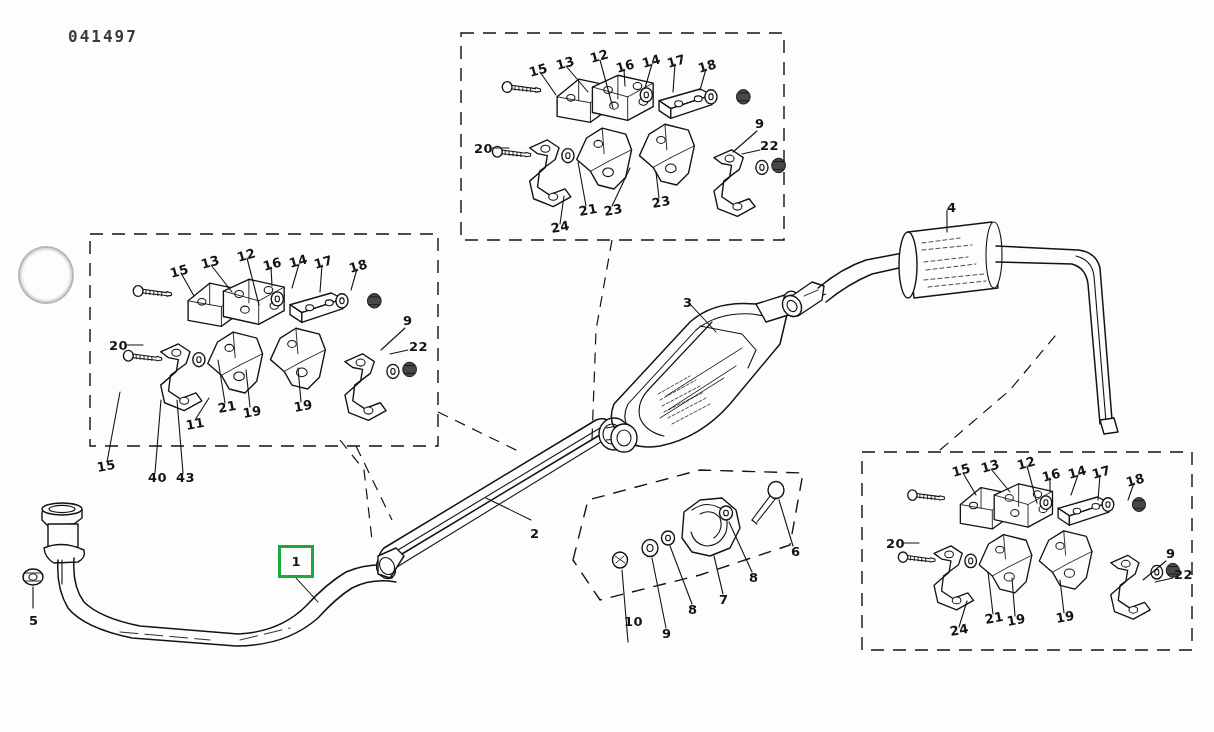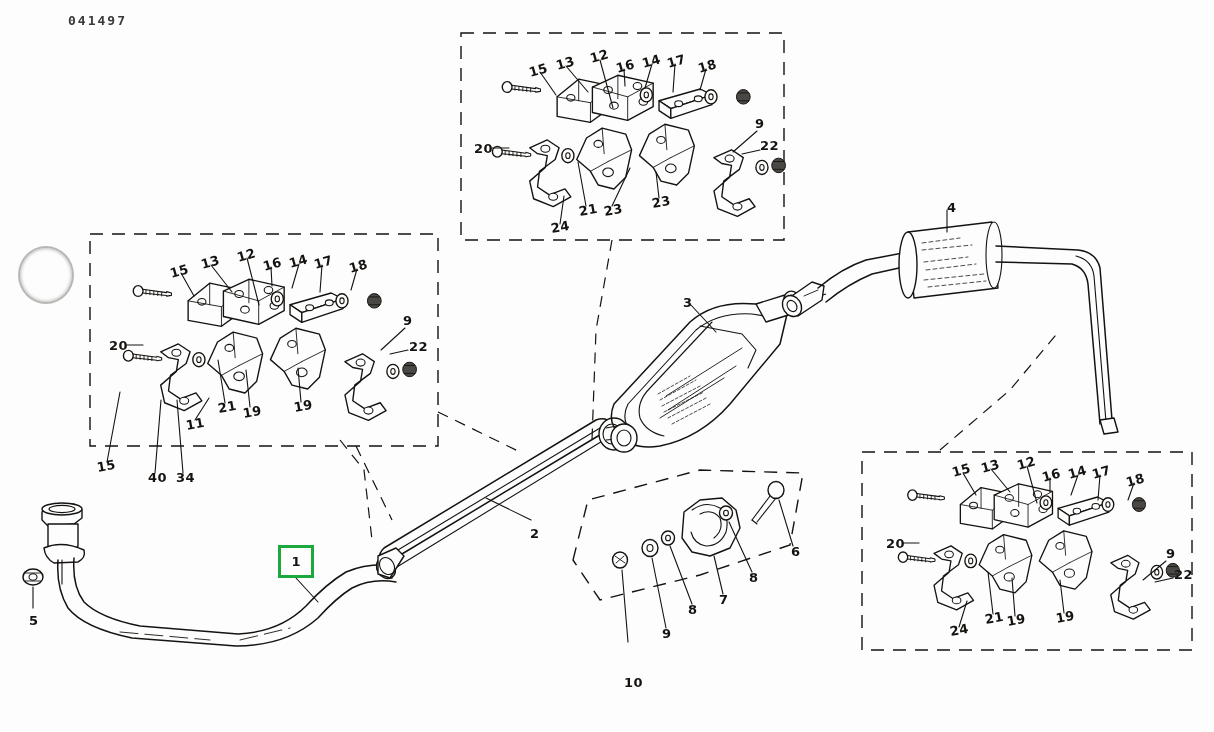--- a/index.html
+++ b/index.html
@@ -23,23 +23,23 @@
     color:#15120f;
     line-height:1;
     white-space:nowrap;
     letter-spacing:.5px;
     user-select:none;
   }
   .lbl.sk{ transform:rotate(-16deg); transform-origin:left bottom; }
   .lbl.sk2{ transform:rotate(-10deg); transform-origin:left bottom; }
   .lbl.flat{ transform:none; }
   #sheetno{
-    position:absolute;left:68px;top:13px;
+    position:absolute;left:68px;top:27px;
     font-family:"DejaVu Sans Mono", monospace;
-    font-size:13px;letter-spacing:2px;color:#3b3a38;font-weight:600;text-align:center;
+    font-size:16px;letter-spacing:2px;color:#3b3a38;font-weight:600;text-align:center;
   }
   
   #hl-1{
     position:absolute;
     border:3px solid #1ba83c;
     background:transparent;
     box-sizing:border-box;
   }
   #hl-1 .n{
     position:absolute;left:0;top:0;width:100%;height:100%;
@@ -388,37 +388,37 @@
   <div class="lbl sk" style="left:351px;top:262px;">18</div>
   <div class="lbl flat" style="left:109px;top:339px;">20</div>
   <div class="lbl flat" style="left:403px;top:314px;">9</div>
   <div class="lbl flat" style="left:409px;top:340px;">22</div>
   <div class="lbl sk2" style="left:219px;top:402px;">21</div>
   <div class="lbl sk2" style="left:244px;top:407px;">19</div>
   <div class="lbl sk2" style="left:295px;top:401px;">19</div>
   <div class="lbl sk2" style="left:187px;top:419px;">11</div>
   <div class="lbl sk2" style="left:98px;top:461px;">15</div>
   <div class="lbl flat" style="left:148px;top:471px;">40</div>
-  <div class="lbl flat" style="left:176px;top:471px;">34</div>
+  <div class="lbl flat" style="left:176px;top:471px;">43</div>
 
   <div class="lbl sk" style="left:954px;top:466px;">15</div>
   <div class="lbl sk" style="left:983px;top:462px;">13</div>
   <div class="lbl sk" style="left:1019px;top:459px;">12</div>
   <div class="lbl sk" style="left:1044px;top:471px;">16</div>
   <div class="lbl sk" style="left:1070px;top:468px;">14</div>
   <div class="lbl sk" style="left:1094px;top:468px;">17</div>
   <div class="lbl sk" style="left:1128px;top:476px;">18</div>
   <div class="lbl flat" style="left:886px;top:537px;">20</div>
   <div class="lbl flat" style="left:1166px;top:547px;">9</div>
   <div class="lbl flat" style="left:1174px;top:568px;">22</div>
   <div class="lbl sk2" style="left:951px;top:625px;">24</div>
   <div class="lbl sk2" style="left:986px;top:613px;">21</div>
   <div class="lbl sk2" style="left:1008px;top:615px;">19</div>
   <div class="lbl sk2" style="left:1057px;top:612px;">19</div>
 
-  <div class="lbl flat" style="left:624px;top:676px;">10</div>
+  <div class="lbl flat" style="left:624px;top:615px;">10</div>
   <div class="lbl flat" style="left:662px;top:627px;">9</div>
   <div class="lbl flat" style="left:688px;top:603px;">8</div>
   <div class="lbl flat" style="left:719px;top:593px;">7</div>
   <div class="lbl flat" style="left:749px;top:571px;">8</div>
   <div class="lbl flat" style="left:791px;top:545px;">6</div>
 
 </div>
 
 </body></html>

